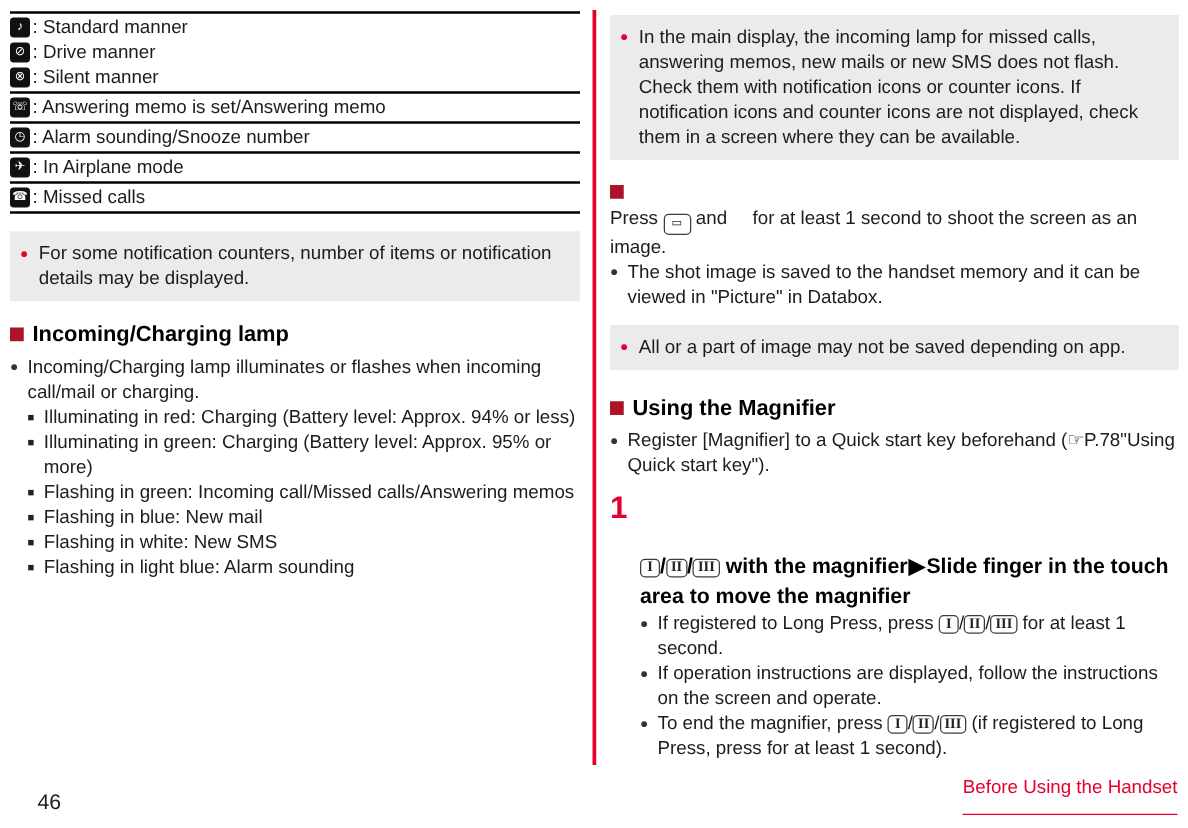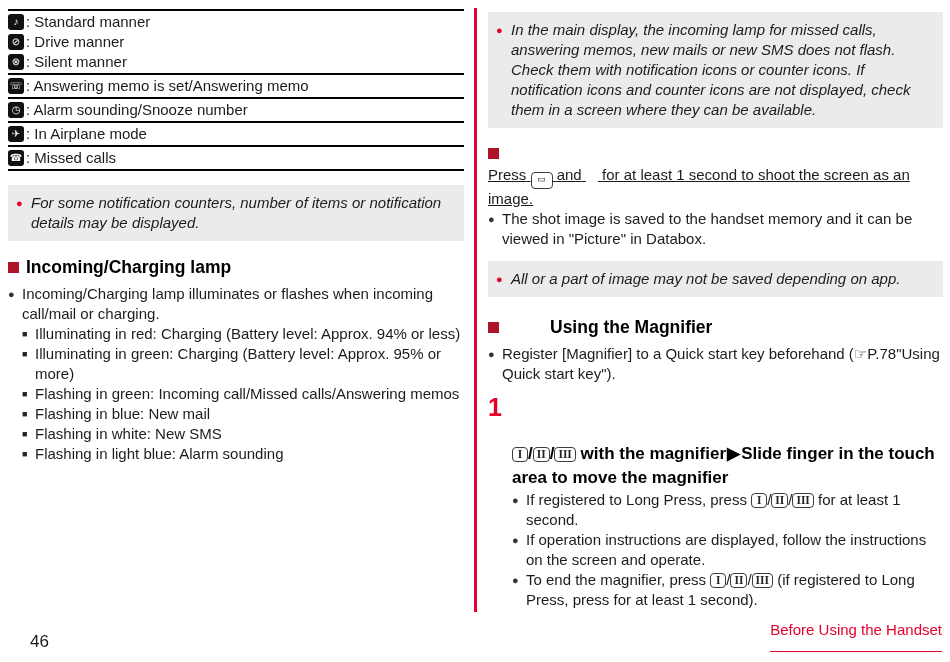--- a/index.html
+++ b/index.html
@@ -17,34 +17,34 @@
   .hr{border-top:2px solid #000;height:0;margin:1px 0;}
   .mtitle{line-height:21px;padding:1px 0;}
   .mrow{display:flex;align-items:center;height:20px;}
   .micon{flex:0 0 16px;width:16px;height:16px;background:#111;color:#fff;border-radius:3px;
          font-size:10px;line-height:16px;text-align:center;margin-right:2px;}
   .mlabel{line-height:20px;}
 
   
   .notebox{background:#ebebeb;padding:8px 10px 8px 8px;display:flex;line-height:20px;}
   .notebox .mark{flex:0 0 15px;color:#e6002d;font-size:11px;line-height:20px;}
-  .notebox .t{flex:1;font-style:italic;}
+  .notebox .t{flex:1;}
 
   
   .h2{display:flex;align-items:center;font-weight:bold;font-size:17.5px;color:#000;margin:16px 0 6px;}
   .h2 .sq{width:11px;height:11px;background:#ae1427;margin-right:7px;flex:0 0 11px;}
 
   
   .li{display:flex;line-height:20px;}
   .li .mark{flex:0 0 14px;font-size:11px;line-height:20px;color:#333;}
   .li.sqitem{margin-left:14px;}
   .li.sqitem .mark{flex:0 0 13px;font-size:9px;color:#222;}
   .li .t{flex:1;}
 
-  .body{margin:0;line-height:20px;text-decoration:underline;}
+  .body{margin:0;line-height:20px;}
 
   
   .key{display:inline-block;border:1.6px solid #3c3c3c;border-radius:4px;padding:0 3px;
        min-width:8px;text-align:center;font-size:11.5px;line-height:13px;font-weight:bold;
        font-family:"Liberation Serif",serif;vertical-align:1px;background:#fff;color:#222;}
   .keyicon{display:inline-block;border:1.6px solid #3c3c3c;border-radius:4px;width:20px;height:15px;
        line-height:12px;text-align:center;font-size:9px;vertical-align:-2px;background:#fff;color:#222;}
   .gap{display:inline-block;width:12px;}
 
   
@@ -175,21 +175,21 @@
     <div class="li">
       <span class="mark">●</span>
       <span class="t">The shot image is saved to the handset memory and it can be viewed in "Picture" in Databox.</span>
     </div>
 
     <div class="notebox" style="margin-top:12px;">
       <span class="mark">●</span>
       <span class="t">All or a part of image may not be saved depending on app.</span>
     </div>
 
-    <div class="h2" style="margin-top:20px;gap:44px;">
+    <div class="h2" style="margin-top:20px;">
       <span class="sq"></span>
       <span>Using the Magnifier</span>
     </div>
 
 
     <div class="li">
       <span class="mark">●</span>
       <span class="t">Register [Magnifier] to a Quick start key beforehand (☞P.78"Using Quick start key").</span>
     </div>
 

